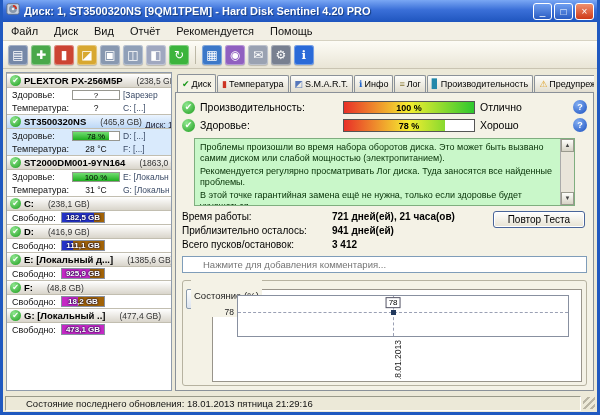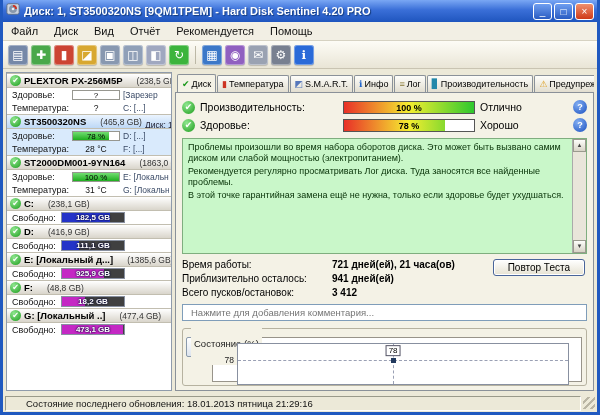--- a/index.html
+++ b/index.html
@@ -35,21 +35,21 @@
   .drow{height:13px;display:flex;align-items:center;gap:3px;padding:0 2px 0 5px;font-size:9px;color:#111;white-space:nowrap;overflow:hidden;}
   .dlabel{width:57px;flex:none;}
   .dbar{width:48px;height:10px;border:1px solid #979790;background:#fff;position:relative;flex:none;}
   .dfill{position:absolute;left:0;top:0;bottom:0;background:linear-gradient(#72dd72,#1fae1f);}
   .dbartxt{position:absolute;left:0;right:0;top:0;bottom:0;text-align:center;font-size:8px;line-height:9px;color:#000;}
   .dtemp{width:48px;text-align:center;flex:none;font-size:8.5px;}
   .dpart{color:#3a4a66;overflow:hidden;font-size:8.5px;}
   .disk.selected{background:#d9eafc;}
   .disk.selected .dhead{background:linear-gradient(#ebf4fe,#bdd8f6);}
   .vol .dlabel{width:46px;}
-  .vbar{width:64px;height:11px;border:1px solid #8890a0;position:relative;flex:none;background:#404040;}
+  .vbar{width:44px;height:11px;border:1px solid #8890a0;position:relative;flex:none;background:#a16207;}
   .vfill{position:absolute;left:0;top:0;bottom:0;}
   .vbartxt{position:absolute;left:0;right:0;top:0;bottom:0;text-align:center;color:#fff;font-weight:bold;font-size:8px;line-height:10px;text-shadow:0 0 2px rgba(10,10,60,.95),0 0 2px rgba(10,10,60,.95);}
 
   
   .main{flex:1;display:flex;flex-direction:column;min-width:0;min-height:0;}
   .tabbar{flex:0 0 20px;display:flex;align-items:flex-end;padding-left:2px;overflow:hidden;}
   .tab{display:flex;align-items:center;gap:2px;font-size:9px;padding:0 4px;background:linear-gradient(#fdfdfa,#e2ded0);border:1px solid #8a9199;border-bottom:none;border-radius:2px 2px 0 0;margin-right:1px;height:17px;white-space:nowrap;}
   .tab.active{background:#f4f2e6;height:19px;position:relative;z-index:2;margin-bottom:-1px;}
   .ticon{font-size:9px;line-height:9px;}
   .t0{color:#189818;}.t1{color:#cc3322;}.t2{color:#5577bb;}.t3{color:#2266cc;}.t4{color:#887733;}.t5{color:#2288aa;}.t6{color:#dd9911;}
@@ -57,34 +57,34 @@
 
   .meter{display:flex;align-items:center;gap:5px;height:18px;font-size:10.5px;}
   .micon{width:13px;height:13px;border-radius:50%;background:radial-gradient(circle at 35% 30%,#8fe78f,#1d9c1d);color:#fff;font-size:9px;line-height:13px;text-align:center;flex:none;}
   .mlabel{width:138px;}
   .mbar{width:132px;height:13px;border:1px solid #555;position:relative;background:linear-gradient(90deg,#e83028 0%,#f5ee30 50%,#2ec82e 100%);flex:none;}
   .mmask{position:absolute;right:0;top:0;bottom:0;background:#fff;}
   .mtext{position:absolute;left:0;right:0;top:0;bottom:0;text-align:center;font-size:9px;line-height:12px;font-weight:bold;color:#000;}
   .mrating{width:64px;}
   .helpbtn{margin-left:auto;width:14px;height:14px;border-radius:50%;background:radial-gradient(circle at 35% 30%,#82aef2,#1a50c0);color:#fff;font-size:9px;font-weight:bold;text-align:center;line-height:14px;flex:none;}
 
-  .infobox{margin:4px 0 3px;border:1px solid #7fae7f;background:#c9f7c9;position:relative;padding:3px 19px 2px 5px;font-size:9px;line-height:10.5px;height:116px;overflow:hidden;color:#062;color:#053005;}
+  .infobox{margin:4px 12px 3px;border:1px solid #7fae7f;background:#c9f7c9;position:relative;padding:3px 19px 2px 5px;font-size:9px;line-height:10.5px;height:68px;overflow:hidden;color:#062;color:#053005;}
   .infobox p{margin:0 0 3px;}
   .iscroll{position:absolute;right:0;top:0;bottom:0;width:14px;background:#e9e5da;border-left:1px solid #aaa;}
   .sbtn{position:absolute;left:0;right:0;height:13px;background:linear-gradient(#fdfdfa,#d7d3c6);border:1px solid #9a9a8e;font-size:6px;text-align:center;line-height:11px;color:#444;}
   .sbtn.up{top:0;}.sbtn.down{bottom:0;}
 
   .statswrap{position:relative;flex:none;}
   .statsrow{display:flex;font-size:10px;height:14px;align-items:center;}
   .statlabel{width:150px;}
   .statvalue{font-weight:bold;}
   .retest{position:absolute;right:2px;top:2px;font-size:10px;padding:2px 14px;border:1px solid #49659a;border-radius:3px;background:linear-gradient(#ffffff,#e6e2d2);box-shadow:inset 0 0 0 1px #fff;cursor:default;}
 
   .comment{margin-top:3px;flex:none;}
-  .comment input{width:100%;height:17px;border:1px solid #7f9db9;font-size:9.5px;padding:1px 8px;font-family:inherit;color:#333;background:#fff;}
+  .comment input{width:100%;height:17px;border:1px solid #7f9db9;font-size:9.5px;padding:1px 20px;font-family:inherit;color:#333;background:#fff;}
 
   .chartbox{flex:1;margin-top:7px;border:1px solid #b6b2a0;border-radius:3px;position:relative;padding:8px 4px 3px 3px;display:flex;gap:4px;min-height:0;}
   .chartlegend{position:absolute;top:-7px;left:8px;background:#f4f2e6;padding:16px 3px;font-size:9.5px;color:#222;}
   .savebtn{width:22px;height:20px;border:1px solid #8a9aac;border-radius:2px;background:linear-gradient(#ffffff,#dde4ee);display:flex;align-items:center;justify-content:center;flex:none;}
   .plotpanel{flex:1;background:#fff;border:1px solid #98948a;display:grid;grid-template-columns:22px 1fr;grid-template-rows:42px 1fr;padding:5px 12px 2px 2px;min-height:0;}
   .ycol{position:relative;}
   .ytick{position:absolute;right:3px;top:40%;transform:translateY(-50%);font-size:8.5px;color:#222;}
   .plot{position:relative;border:1px solid #8890a0;background:#fff;}
   .hline{position:absolute;left:0;right:0;top:40%;border-top:1px dashed #9aa0b4;}
   .vline{position:absolute;top:0;bottom:0;left:47%;border-left:1px dashed #9aa0b4;}

